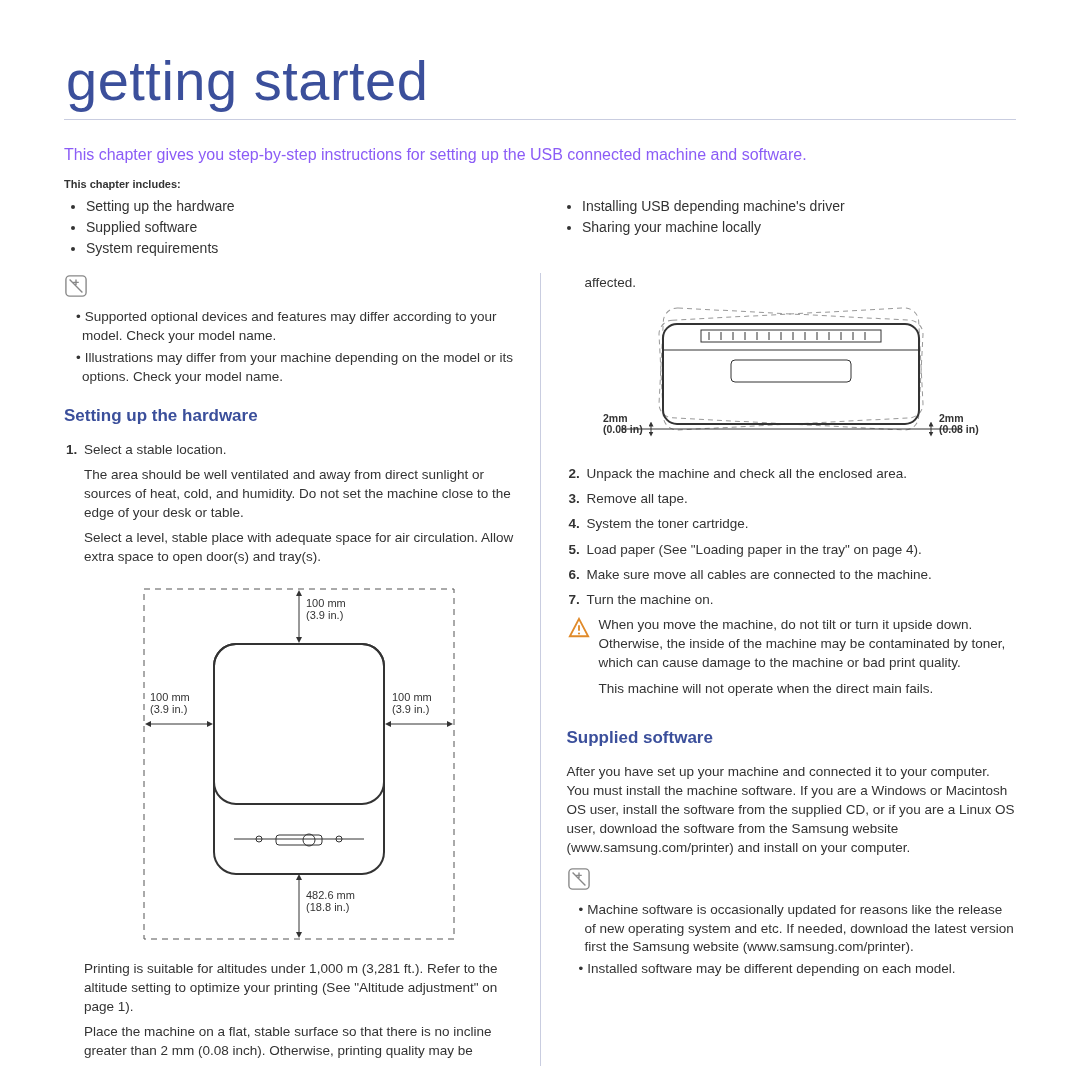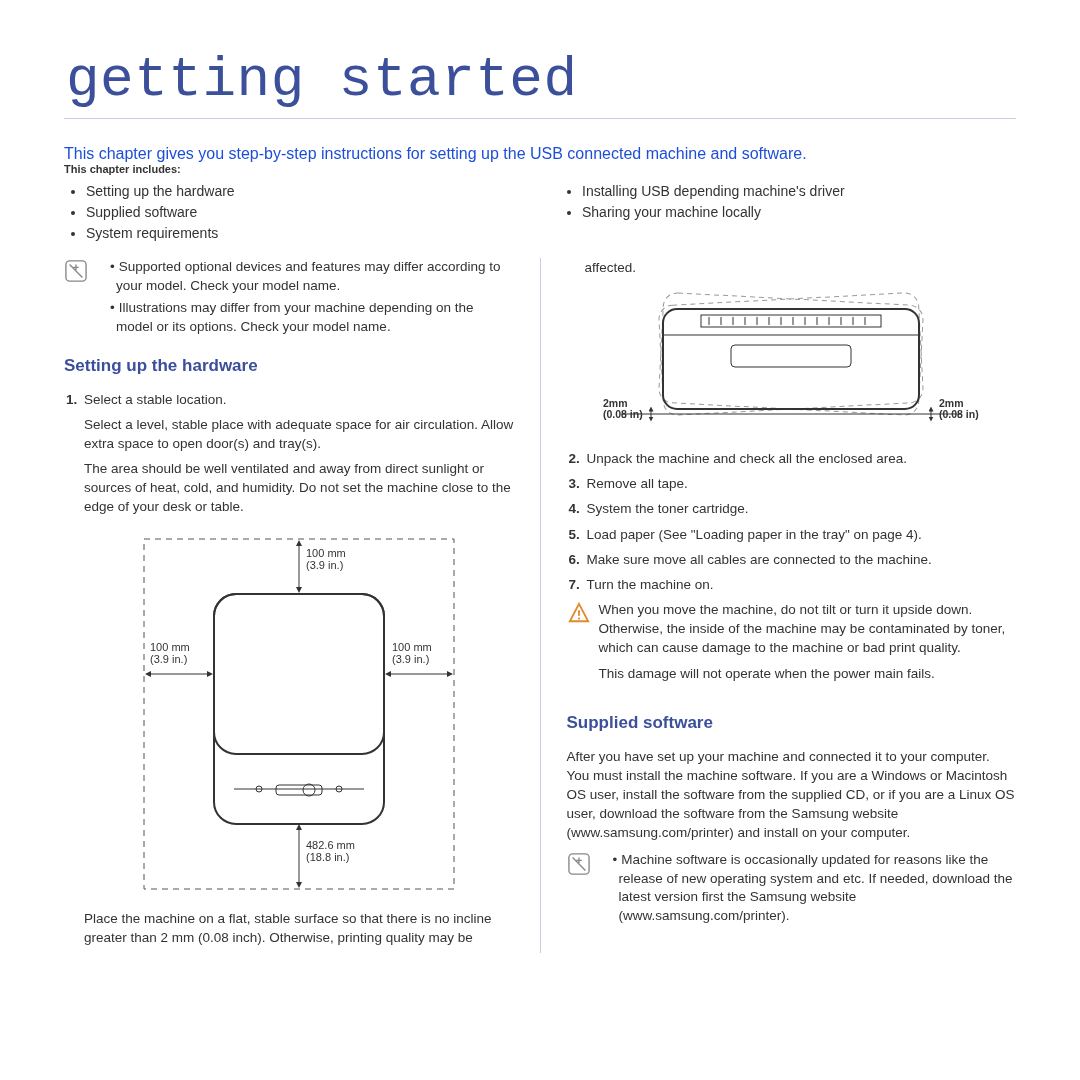--- a/index.html
+++ b/index.html
@@ -11,36 +11,36 @@
     background: #ffffff;
     font-family: Arial, Helvetica, sans-serif;
     color: #333;
   }
   .page {
     box-sizing: border-box;
     padding: 48px 64px 30px 64px;
     width: 1080px;
   }
   h1.title {
-    font-family: Liberation Mono, monospace;
+    font-family: Liberation Sans, sans-serif;
     font-weight: 400;
     font-size: 56px;
     color: #3b4f9b;
     margin: 0 0 4px 2px;
     letter-spacing: 0.5px;
   }
   hr.rule {
     border: none;
     border-top: 1px solid #c9cde0;
     margin: 6px 0 26px 0;
   }
   .intro {
     font-size: 16px;
-    color: #1d4ed8;
-    margin: 0 0 0 0;
+    color: #8b5cf6;
+    margin: 0 0 14px 0;
   }
   .includes-label {
     font-size: 11px;
     font-weight: bold;
     margin: 0 0 6px 0;
   }
   .bullets {
     display: flex;
     gap: 40px;
     margin-bottom: 14px;
@@ -52,20 +52,21 @@
     font-size: 14px;
     line-height: 1.5;
     flex: 1;
   }
   .note-block {
     display: flex;
     gap: 10px;
     font-size: 13.5px;
     line-height: 1.4;
     margin-bottom: 14px;
+    flex-direction: column;
   }
   .note-icon, .warn-icon {
     flex: 0 0 24px;
     width: 24px;
     height: 24px;
     display: flex;
     align-items: center;
     justify-content: center;
     margin-top: 1px;
   }
@@ -162,22 +163,22 @@
         </div>
       </div>
 
       <h2 class="section">Setting up the hardware</h2>
 
 
       <ol class="numbered">
         <li>
           <span class="num">1.</span>
           <p>Select a stable location.</p>
+          <p>The area should be well ventilated and away from direct sunlight or sources of heat, cold, and humidity. Do not set the machine close to the edge of your desk or table.</p>
           <p>Select a level, stable place with adequate space for air circulation. Allow extra space to open door(s) and tray(s).</p>
-          <p>The area should be well ventilated and away from direct sunlight or sources of heat, cold, and humidity. Do not set the machine close to the edge of your desk or table.</p>
 
           <svg class="figure" width="330" height="370" viewBox="0 0 330 370">
             <rect x="10" y="10" width="310" height="350" fill="none" stroke="#555" stroke-dasharray="6 5"></rect>
 
             <rect x="80" y="65" width="170" height="230" rx="22" fill="none" stroke="#333" stroke-width="2"></rect>
             <rect x="80" y="65" width="170" height="160" rx="22" fill="none" stroke="#333" stroke-width="2"></rect>
             <line x1="100" y1="260" x2="230" y2="260" stroke="#333"></line>
             <circle cx="125" cy="260" r="3" fill="none" stroke="#333"></circle>
             <circle cx="205" cy="260" r="3" fill="none" stroke="#333"></circle>
             <rect x="142" y="256" width="46" height="10" rx="3" fill="none" stroke="#333"></rect>
@@ -192,20 +193,21 @@
             <line x1="14" y1="145" x2="76" y2="145" stroke="#333" marker-start="url(#ah)" marker-end="url(#ah)"></line>
             <line x1="254" y1="145" x2="316" y2="145" stroke="#333" marker-start="url(#ah)" marker-end="url(#ah)"></line>
             <line x1="165" y1="298" x2="165" y2="356" stroke="#333" marker-start="url(#ah)" marker-end="url(#ah)"></line>
 
             <text x="172" y="28" font-size="11" fill="#333"><tspan x="172" dy="0">100 mm</tspan><tspan x="172" dy="12">(3.9 in.)</tspan></text>
             <text x="16" y="122" font-size="11" fill="#333"><tspan x="16" dy="0">100 mm</tspan><tspan x="16" dy="12">(3.9 in.)</tspan></text>
             <text x="258" y="122" font-size="11" fill="#333"><tspan x="258" dy="0">100 mm</tspan><tspan x="258" dy="12">(3.9 in.)</tspan></text>
             <text x="172" y="320" font-size="11" fill="#333"><tspan x="172" dy="0">482.6 mm</tspan><tspan x="172" dy="12">(18.8 in.)</tspan></text>
           </svg>
 
+          <p>Printing is suitable for altitudes under 1,000 m (3,281 ft.). Refer to the altitude setting to optimize your printing (See "Altitude adjustment" on page 1).</p>
           <p>Place the machine on a flat, stable surface so that there is no incline greater than 2 mm (0.08 inch). Otherwise, printing quality may be</p>
         </li>
       </ol>
     </div>
 
     <div class="col col-right">
 
       <p class="para" style="padding-left:18px">affected.</p>
 
       <svg class="figure" width="400" height="150" viewBox="0 0 400 150">
@@ -261,36 +263,37 @@
       <div class="warn-msg">
         <span class="warn-icon">
           <svg viewBox="0 0 24 24">
               <path d="M12 2 L22 21 H2 Z" fill="none" stroke="#e08a2a" stroke-width="2"></path>
               <line x1="12" y1="9" x2="12" y2="15" stroke="#e08a2a" stroke-width="2"></line>
               <circle cx="12" cy="18" r="1.2" fill="#e08a2a"></circle>
             </svg>
         </span>
         <div class="msg">
           <p>When you move the machine, do not tilt or turn it upside down. Otherwise, the inside of the machine may be contaminated by toner, which can cause damage to the machine or bad print quality.</p>
-          <p>This damage will not operate when the power main fails.</p>
+          <p>This machine will not operate when the direct main fails.</p>
         </div>
       </div>
 
       <h2 class="section" style="margin-top:22px">Supplied software</h2>
 
       <p class="para">After you have set up your machine and connected it to your computer. You must install the machine software. If you are a Windows or Macintosh OS user, install the software from the supplied CD, or if you are a Linux OS user, download the software from the Samsung website (www.samsung.com/printer) and install on your computer.</p>
 
       <div class="note-block right-bullets">
         <span class="note-icon">
           <svg viewBox="0 0 24 24">
               <rect x="1" y="1" width="22" height="22" rx="4" fill="none" stroke="#888" stroke-width="1.5"></rect>
               <path d="M5 5 L19 19 M12 5 v6 M9 8 h6" stroke="#888" stroke-width="1.5" fill="none"></path>
             </svg>
         </span>
         <div class="note-lines">
           <p>Machine software is occasionally updated for reasons like the release of new operating system and etc. If needed, download the latest version first the Samsung website (www.samsung.com/printer).</p>
+          <p>Installed software may be different depending on each model.</p>
         </div>
       </div>
 
     </div>
   </div>
 
 </div>
 
 </body></html>

